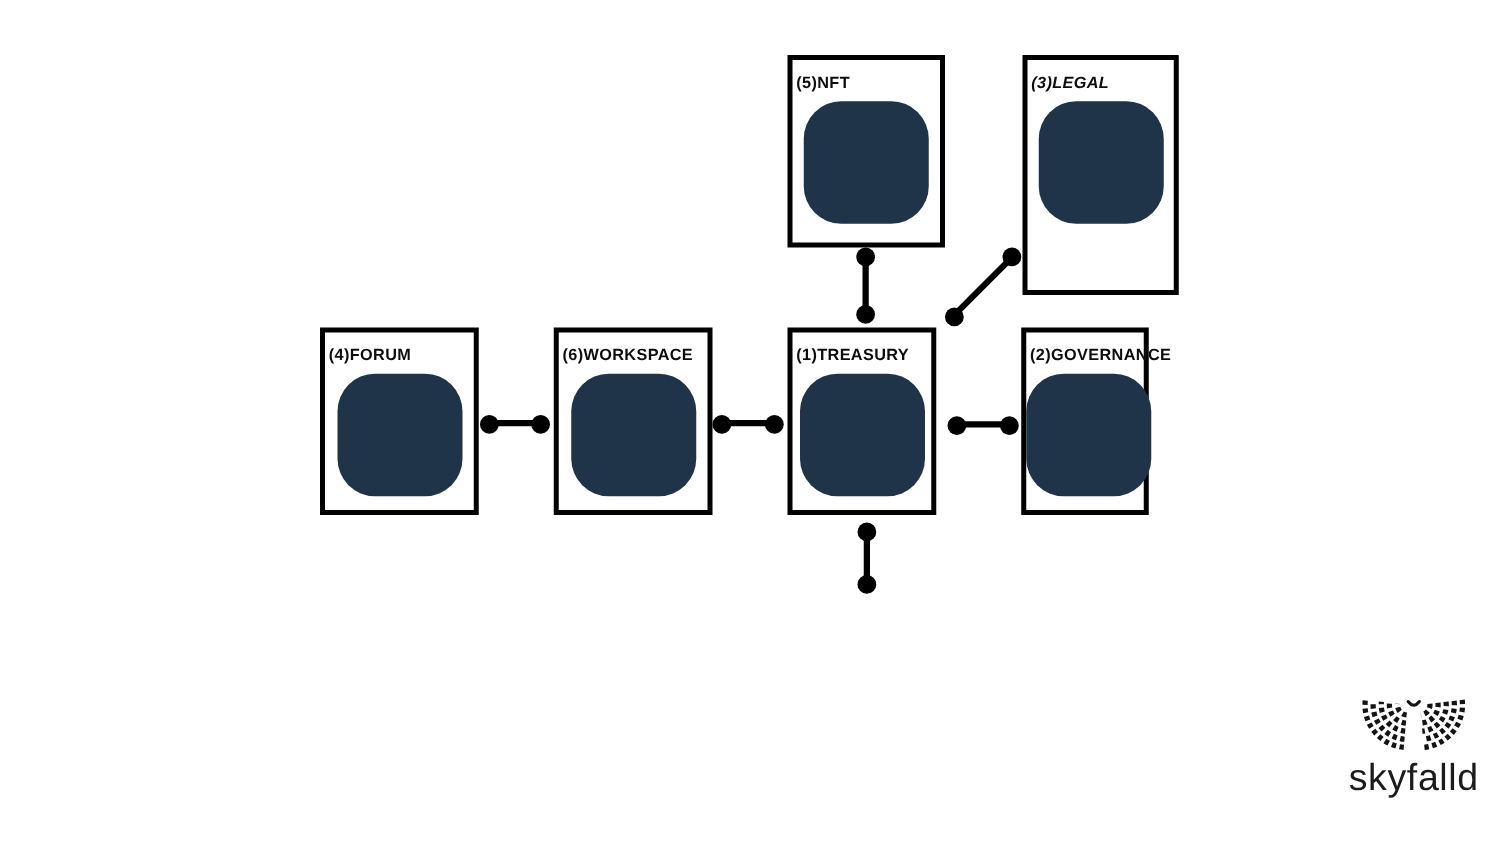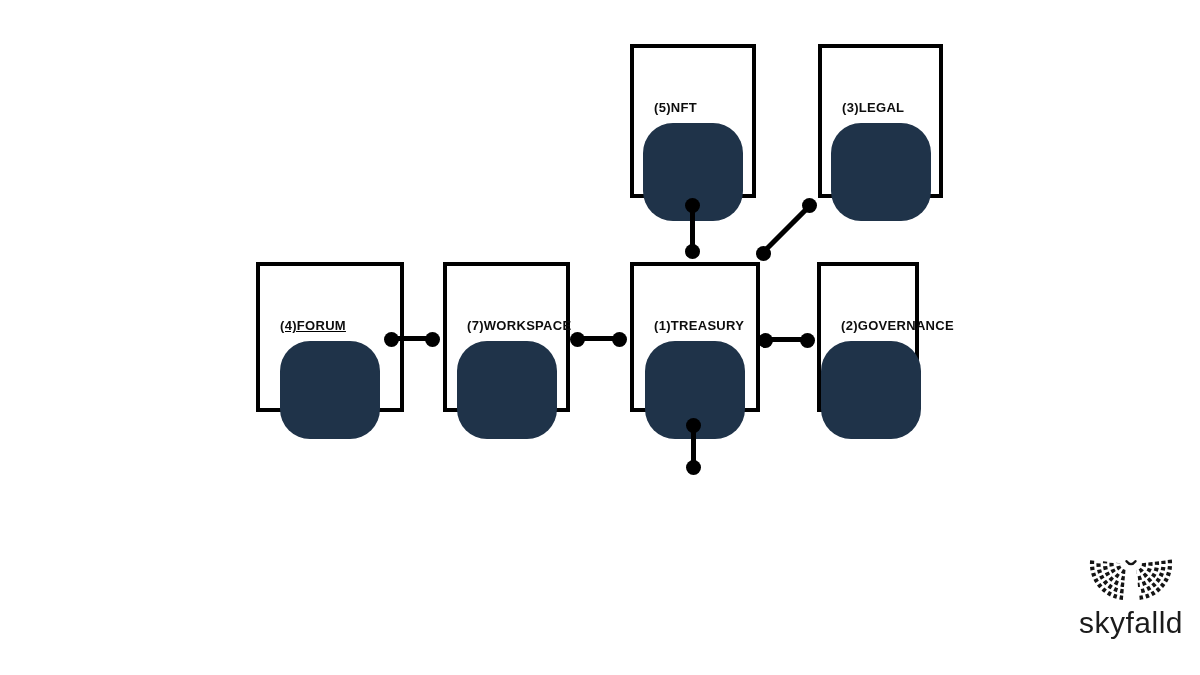--- a/index.html
+++ b/index.html
@@ -14,27 +14,26 @@
     overflow: hidden;
   }
 
   
   .node {
     position: absolute;
     background: #ffffff;
     border: 4px solid #000000;
   }
   .node-label {
-    padding: 10px 4px 0 20px;
+    padding: 10px 4px 0 3px;
     font-size: 13px;
     font-weight: bold;
     letter-spacing: 0.3px;
     color: #0d0d0d;
     white-space: nowrap;
-    margin-top: 42px;
   }
   .node-shape {
     width: 100px;
     height: 98px;
     margin: 8px auto 0 auto;
     background: #1f3349;
     border-radius: 30px;
   }
 
   
@@ -73,36 +72,36 @@
 </head>
 <body>
 
 <div class="canvas">
 
   <div class="node" style="left:630px; top:44px; width:126px; height:154px;">
     <div class="node-label">(5)NFT</div>
     <div class="node-shape"></div>
   </div>
 
-  <div class="node" style="left:818px; top:44px; width:125px; height:154px;">
+  <div class="node" style="left:818px; top:44px; width:125px; height:192px;font-style:italic;">
     <div class="node-label">(3)LEGAL</div>
     <div class="node-shape"></div>
   </div>
 
-  <div class="node" style="left:256px; top:262px; width:148px; height:150px;text-decoration:underline;">
+  <div class="node" style="left:256px; top:262px; width:127px; height:150px;">
     <div class="node-label">(4)FORUM</div>
     <div class="node-shape"></div>
   </div>
 
   <div class="node" style="left:443px; top:262px; width:127px; height:150px;">
-    <div class="node-label">(7)WORKSPACE</div>
+    <div class="node-label">(6)WORKSPACE</div>
     <div class="node-shape"></div>
   </div>
 
-  <div class="node" style="left:630px; top:262px; width:130px; height:150px;">
+  <div class="node" style="left:630px; top:262px; width:119px; height:150px;">
     <div class="node-label">(1)TREASURY</div>
     <div class="node-shape"></div>
   </div>
 
   <div class="node" style="left:817px; top:262px; width:102px; height:150px;">
     <div class="node-label">(2)GOVERNANCE</div>
     <div class="node-shape"></div>
   </div>
 
 

